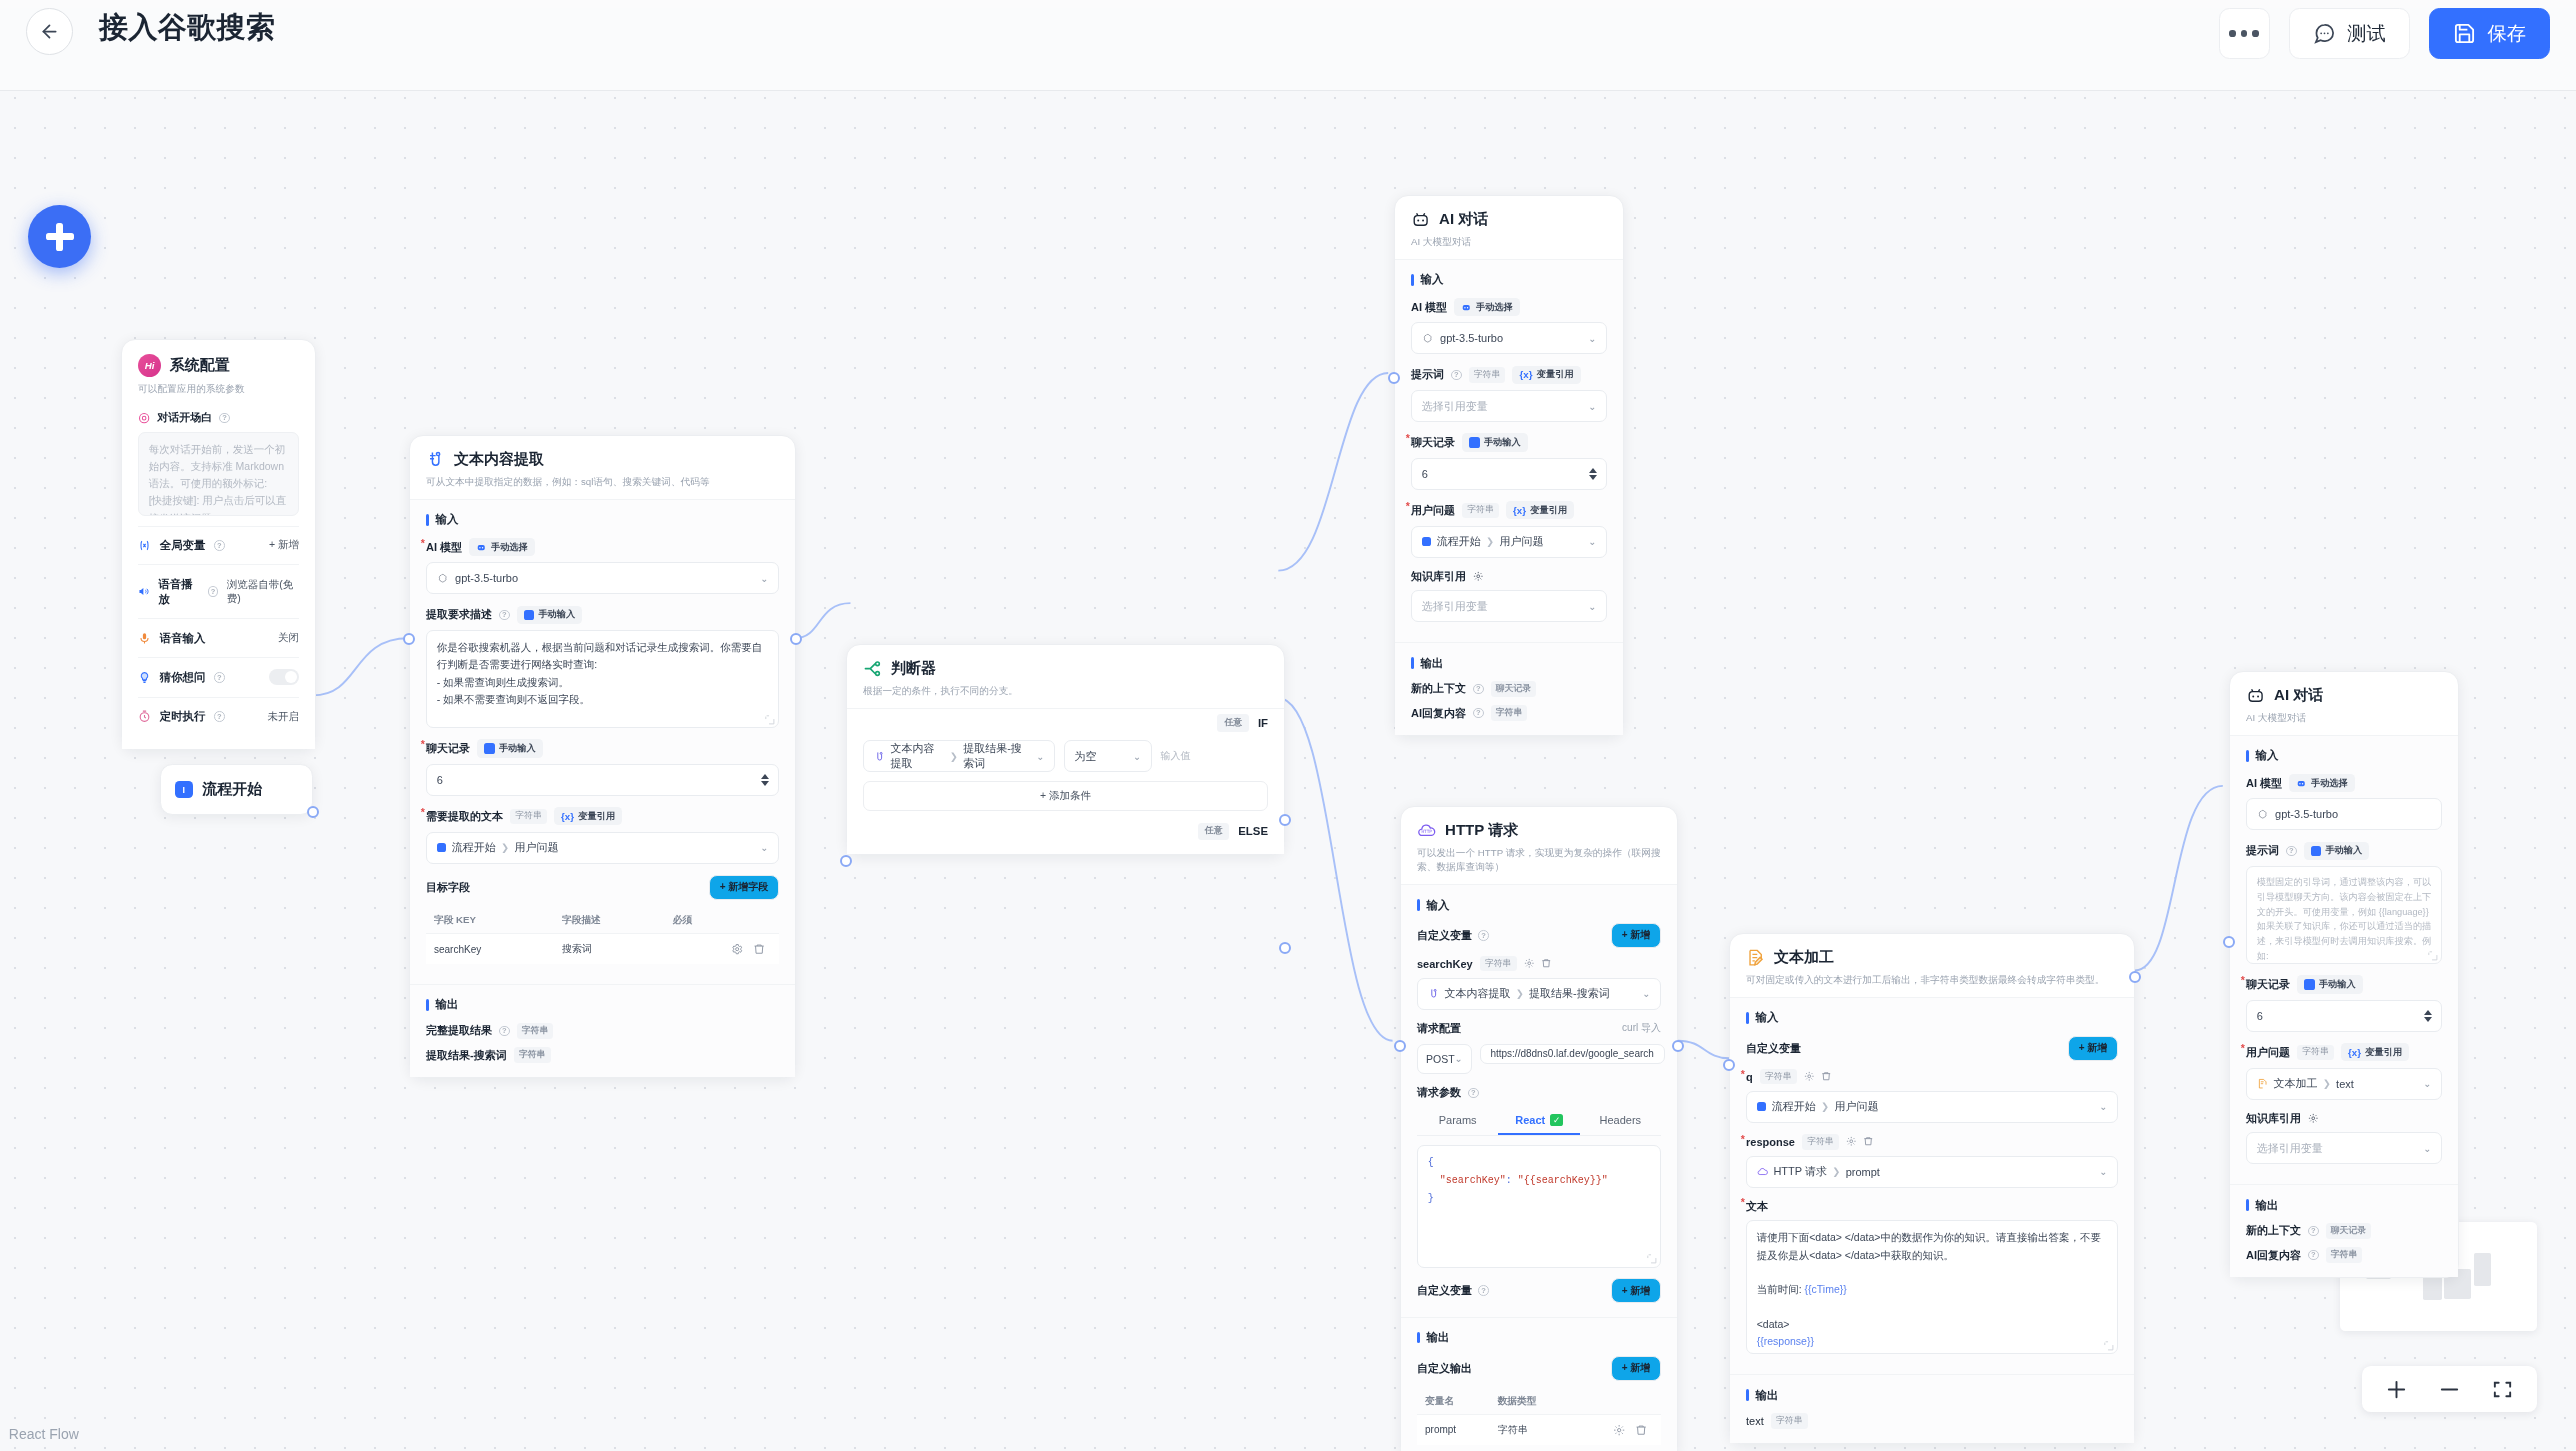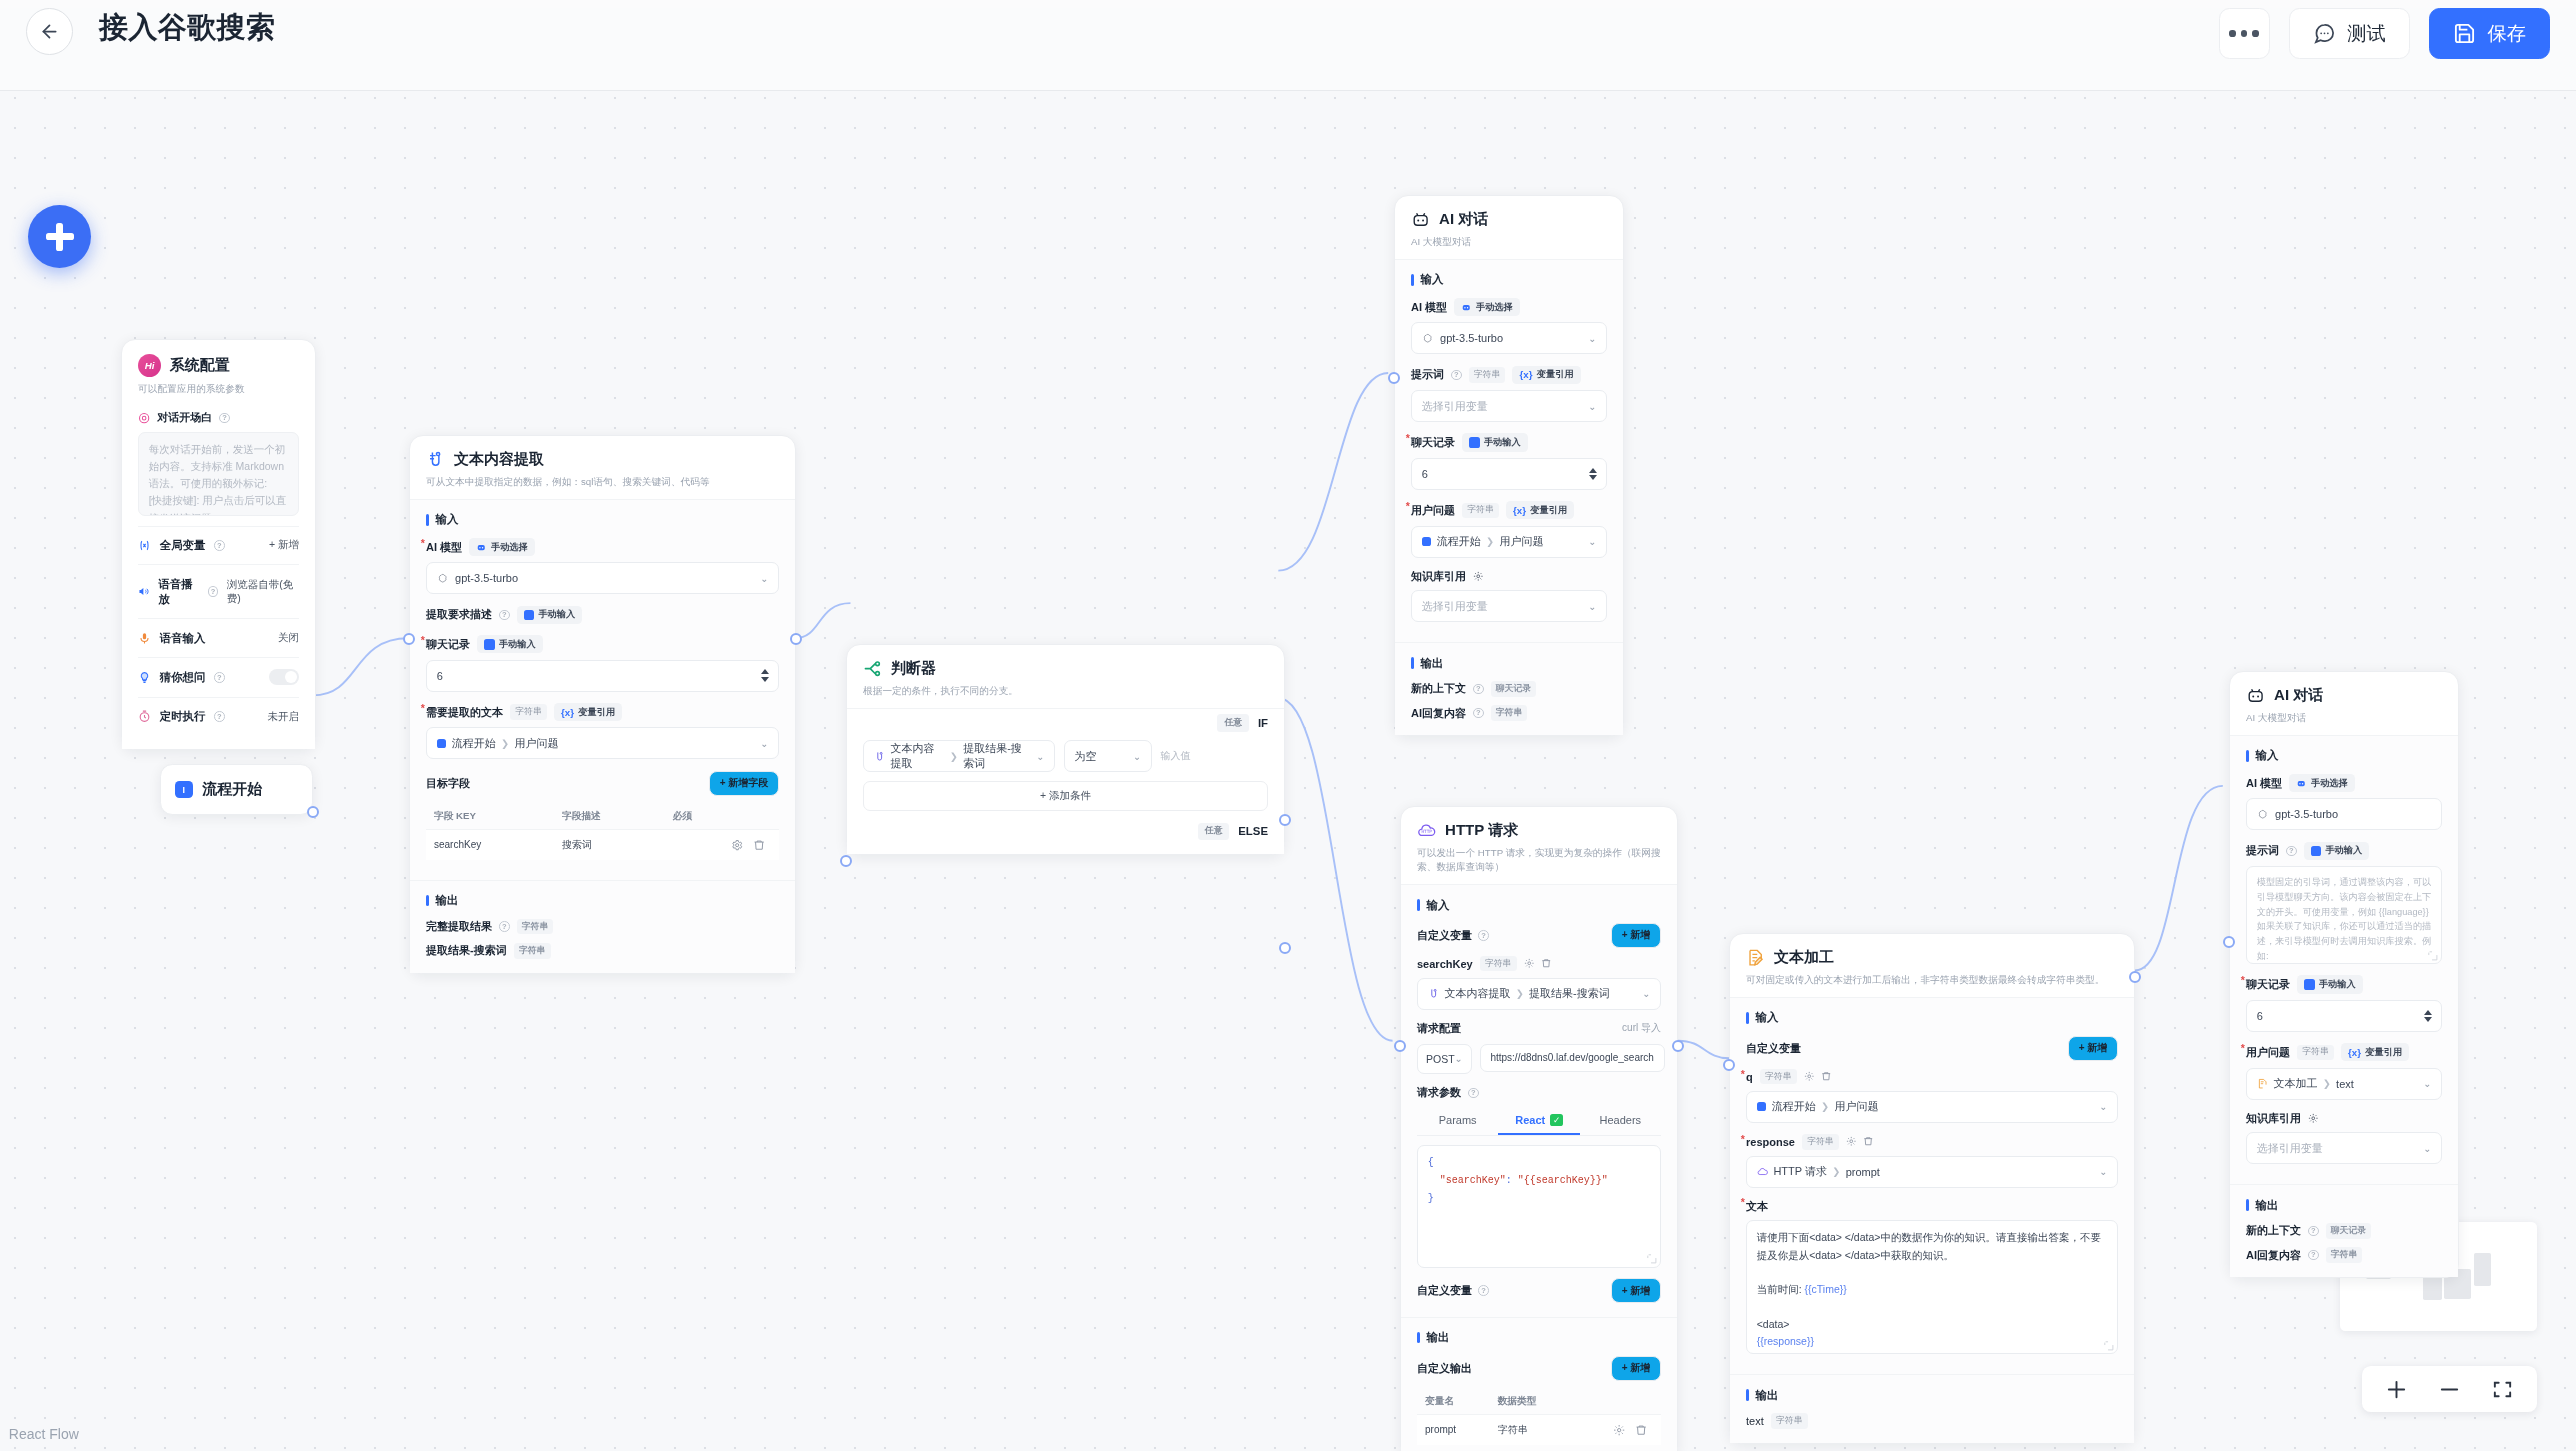--- a/index.html
+++ b/index.html
@@ -177,21 +177,21 @@
   .tabs { display: flex; border-bottom: 0.9px solid #eef0f3; margin-bottom: 8.8px; }
   .tab { flex: 1; text-align: center; padding: 7px 0; font-size: 11px; color: #5b6472; cursor: pointer; }
   .tab.on { color: #3370ff; font-weight: 700; border-bottom: 2.2px solid #3370ff; display: flex; align-items: center; justify-content: center; gap: 5.3px; }
   .ck { width: 12.3px; height: 12.3px; border-radius: 2.6px; background: #22c55e; display: inline-flex; align-items: center; justify-content: center; color: #fff; font-size: 8.8px; }
   .code { font-family: "Liberation Mono", "DejaVu Sans Mono", monospace; font-size: 10px; line-height: 1.8; }
   .c-brace { color: #4d6bd8; } .c-key { color: #c0392b; } .c-val { color: #c0392b; }
   .method {
     width: 58px; height: 30px; border: 0.9px solid #e9ecf0; border-radius: 7px; background: #fff;
     display: flex; align-items: center; padding: 0 8px; font-size: 10.5px; color: #3c4656;
   }
-  .url { flex: 1; height: 28px; border: 0.9px solid #e9ecf0; border-radius: 7px; background: #fff;
+  .url { flex: 1; height: 20px; border: 0.9px solid #e9ecf0; border-radius: 7px; background: #fff;
     display: flex; align-items: center; padding: 0 9.7px; font-size: 10px; color: #3c4656; }
 
   
   .sc-row {
     display: flex; align-items: center; gap: 8.8px; padding: 11.4px 0;
     border-top: 0.9px solid #f1f3f5; font-size: 11.4px; color: #1b2533; font-weight: 600;
   }
   .sc-right { margin-left: auto; font-size: 10.5px; color: #4b5563; font-weight: 500; display: flex; align-items: center; gap: 5.3px; }
   .toggle { width: 30px; height: 16px; border-radius: 8.8px; background: #eceef1; position: relative; }
   .toggle:after { content: ""; position: absolute; right: 1.8px; top: 1.8px; width: 12.3px; height: 12.3px; border-radius: 50%; background: #fff; }
@@ -397,20 +397,27 @@
       </div>
 
       <div class="fld">
         <div class="lbl-row">
           <span class="lbl">提取要求描述</span>
           <span class="qmark">?</span>
           <span class="tag-mode">
             <span class="sq blue"></span>
             <span>手动输入</span>
           </span>
+        </div>
+        <div class="ta" style="height:98px;"><span>你是谷歌搜索机器人，根据当前问题和对话记录生成搜索词。你需要自行判断是否需要进行网络实时查询:
+- 如果需查询则生成搜索词。
+- 如果不需要查询则不返回字段。</span>
+          <span class="resize"><svg viewBox="0 0 12 12" fill="none" stroke="#9aa3b0" stroke-width="1.2">
+                <path d="M11 5v6H5M2 1h3M1 2v3"></path>
+              </svg></span>
         </div>
       </div>
 
       <div class="fld">
         <div class="lbl-row">
           <span class="lbl req">聊天记录</span>
           <span class="tag-mode">
             <span class="sq blue"></span>
             <span>手动输入</span>
           </span>

